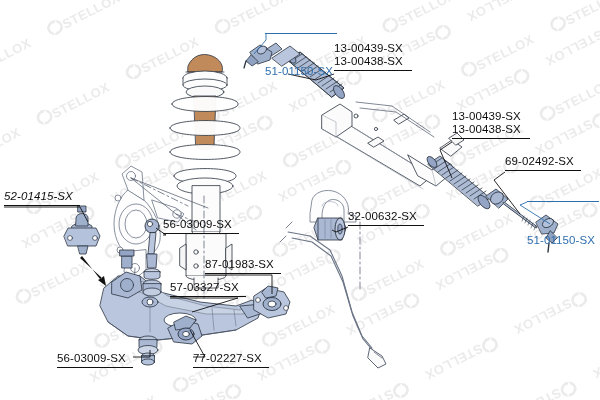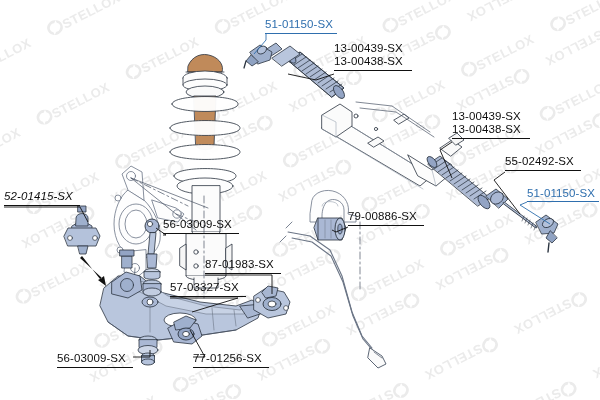--- a/index.html
+++ b/index.html
@@ -22,21 +22,21 @@
   }
   .lbl{
     position:absolute;
     font-family:"Liberation Sans", sans-serif;
     font-size:11.5px;
     color:#0d0d0d;
     white-space:nowrap;
     letter-spacing:0.1px;
     line-height:12.5px;
   }
-  .lbl.blue{color:#2f6fae;}
+  .lbl.blue{color:#2f6fae;margin-top:47px;}
   .ul{
     position:absolute;
     height:0;
     border-top:1px solid #111;
   }
   .ul.blue{border-top:1px solid #2f6fae;}
 </style>
 </head>
 <body>
 
@@ -444,41 +444,41 @@
     <div class="ul blue" style="left:265px;top:33px;width:72px;"></div>
 
     <div class="lbl" style="left:334px;top:42px;">13-00439-SX</div>
     <div class="lbl" style="left:334px;top:55px;">13-00438-SX</div>
     <div class="ul" style="left:334px;top:70px;width:78px;"></div>
 
     <div class="lbl" style="left:452px;top:110px;">13-00439-SX</div>
     <div class="lbl" style="left:452px;top:123px;">13-00438-SX</div>
     <div class="ul" style="left:452px;top:138px;width:78px;"></div>
 
-    <div class="lbl" style="left:505px;top:155px;">55-02492-SX</div>
+    <div class="lbl" style="left:505px;top:155px;">69-02492-SX</div>
     <div class="ul" style="left:505px;top:170px;width:76px;"></div>
 
     <div class="lbl blue" style="left:527px;top:187px;">51-01150-SX</div>
     <div class="ul blue" style="left:527px;top:201px;width:72px;"></div>
 
     <div class="lbl" style="left:4px;top:190px;font-style:italic;">52-01415-SX</div>
     <div class="ul" style="left:4px;top:205px;width:76px;"></div>
 
     <div class="lbl" style="left:163px;top:218px;">56-03009-SX</div>
     <div class="ul" style="left:163px;top:233px;width:76px;"></div>
 
-    <div class="lbl" style="left:348px;top:210px;">79-00886-SX</div>
+    <div class="lbl" style="left:348px;top:210px;">32-00632-SX</div>
     <div class="ul" style="left:348px;top:225px;width:76px;"></div>
 
     <div class="lbl" style="left:205px;top:258px;">87-01983-SX</div>
     <div class="ul" style="left:205px;top:273px;width:76px;"></div>
 
     <div class="lbl" style="left:170px;top:281px;">57-03327-SX</div>
     <div class="ul" style="left:170px;top:296px;width:76px;"></div>
 
     <div class="lbl" style="left:57px;top:352px;">56-03009-SX</div>
     <div class="ul" style="left:57px;top:367px;width:76px;"></div>
 
-    <div class="lbl" style="left:193px;top:352px;">77-01256-SX</div>
+    <div class="lbl" style="left:193px;top:352px;">77-02227-SX</div>
     <div class="ul" style="left:193px;top:367px;width:76px;"></div>
 
   </div>
 </div>
 
 </body></html>

